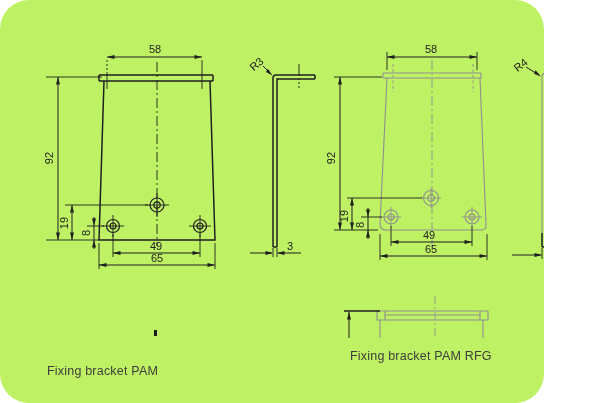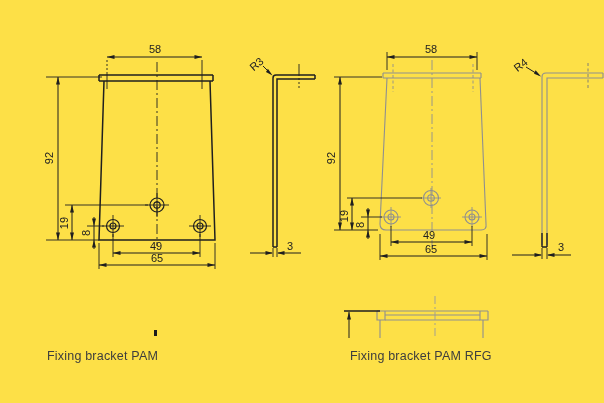--- a/index.html
+++ b/index.html
@@ -1,21 +1,21 @@
 <!DOCTYPE html>
 <html><head>
 <meta charset="utf-8">
 <style>
   html,body{margin:0;padding:0;background:#ffffff;}
-  .canvas{position:relative;width:604px;height:403px;background:#fde047;overflow:hidden;
-          font-family:"Liberation Sans","DejaVu Sans",sans-serif;}
+  .canvas{position:relative;width:544px;height:403px;background:#bef264;overflow:hidden;
+          font-family:"Liberation Sans","DejaVu Sans",sans-serif;border-radius:29px;}
   svg{position:absolute;left:0;top:0;}
   svg text{font-family:"Liberation Sans","DejaVu Sans",sans-serif;font-size:11px;fill:#222;}
   .caption{position:absolute;top:349px;font-size:12.5px;color:#3d3d3d;letter-spacing:.2px;}
-  .cap-left{left:47px;}
+  .cap-left{left:47px;margin-top:15px;}
   .cap-right{left:350px;}
   .stray{position:absolute;left:154px;top:330px;width:3px;height:6px;background:#1c1c1c;}
 </style>
 </head>
 <body>
 
 <div class="canvas">
 <svg width="604" height="403" viewBox="0 0 604 403">
   <defs>
     <clipPath id="bvclip">

